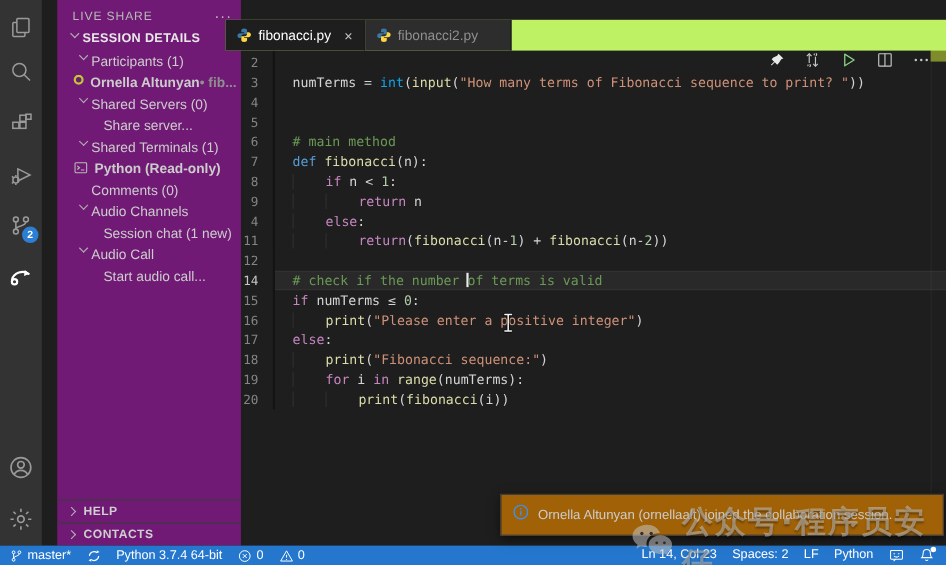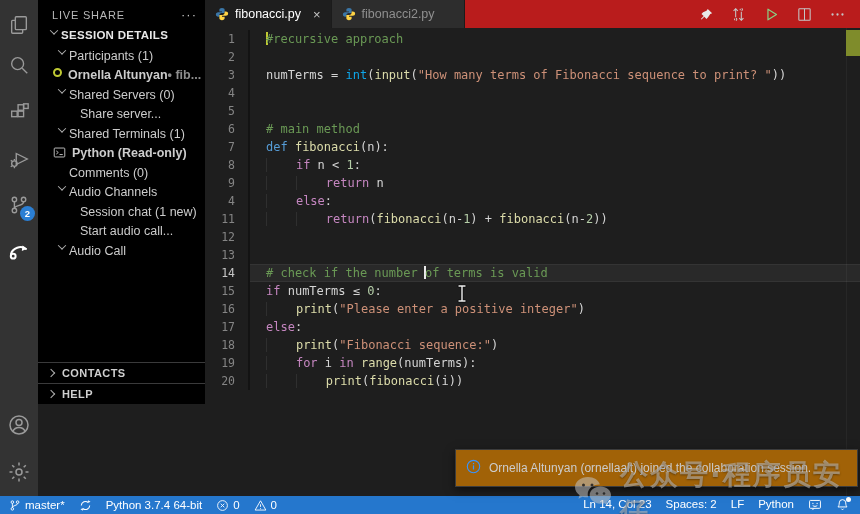--- a/index.html
+++ b/index.html
@@ -8,41 +8,41 @@
   #root { position:relative; width:860px; height:514px; background:#1e1e1e; overflow:hidden; }
 
   
   .activity-bar { position:absolute; left:0; top:0; width:38px; height:496px; background:#333333; z-index:3; }
   .act-icon { position:absolute; left:0; width:38px; height:34px; display:flex; align-items:center; justify-content:center; cursor:pointer; }
   .act-icon svg { display:block; }
   .act-badge { position:absolute; right:3px; bottom:1px; min-width:15px; height:15px; border-radius:50%;
     background:#2b7fd4; color:#fff; font-size:9.5px; line-height:15px; text-align:center; font-weight:bold; }
 
   
-  .sidebar { position:absolute; left:38px; top:0; width:167px; height:404px; background:#000000; z-index:2; }
+  .sidebar { position:absolute; left:52px; top:0; width:167px; height:496px; background:#701a75; z-index:2; }
   .sidebar-title { position:absolute; left:0; top:0; width:100%; height:29px; display:flex; align-items:center;
     padding:0 8px 0 14px; color:#b8b8b8; font-size:11px; letter-spacing:.8px; }
   .sidebar-title .more { margin-left:auto; color:#c5c5c5; font-size:13px; letter-spacing:1px; cursor:pointer; }
   .tree { position:absolute; top:29px; left:0; width:100%; }
   .trow { height:19.5px; display:flex; align-items:flex-start; color:#cccccc; font-size:12.5px; cursor:pointer; white-space:nowrap; overflow:hidden; }
   .trow.header { font-weight:bold; font-size:11.5px; color:#e8e8e8; letter-spacing:.3px; }
   .trow .chev, .trow .chev-sp { width:15px; flex:0 0 15px; display:flex; align-items:center; justify-content:center; }
   .chev i { display:block; width:6px; height:6px; border-right:1.2px solid #b0b0b0; border-bottom:1.2px solid #b0b0b0; transform:rotate(45deg) translate(-1px,-1px); }
   .trow .suffix { color:#8f8f8f; }
   .p-circle { width:9px; height:9px; border-radius:50%; border:2px solid #bfc933; margin-right:6px; flex:0 0 auto; }
   .term-ic { margin-right:6px; flex:0 0 auto; }
   .ind0 { padding-left:8px; } .ind1 { padding-left:16px; } .ind2 { padding-left:15px;font-weight:bold; } .ind3 { padding-left:42px; }
   .bottom-sections { position:absolute; bottom:0; left:0; width:100%; }
   .bsec { height:21px; display:flex; align-items:center; border-top:1px solid #3a3a3b; color:#cfcfcf;
     font-size:11px; font-weight:bold; letter-spacing:.4px; padding-left:6px; cursor:pointer; }
   .bsec .chev-r { width:6px; height:6px; border-right:1.2px solid #b0b0b0; border-top:1.2px solid #b0b0b0;
     transform:rotate(45deg); margin:0 8px 0 4px; }
 
   
-  .tabbar { position:absolute; left:205px; top:0; right:0; height:28px; background:#b91c1c; display:flex; z-index:2; }
+  .tabbar { position:absolute; left:205px; top:18px; right:0; height:28px; background:#bef264; display:flex; z-index:2;flex-direction:column; }
   .tab { height:28px; display:flex; align-items:center; padding:0 10px; font-size:12.5px; cursor:pointer;
     border-right:1px solid #1b1b1b; gap:6px; }
   .tab.active { background:#1e1e1e; color:#ffffff; }
   .tab.inactive { background:#2d2d2d; color:#8f8f8f; }
   .tab .close { margin-left:6px; font-size:13px; color:#c5c5c5; }
   .tab.inactive .close { visibility:hidden; }
   .toolbar { margin-left:auto; display:flex; align-items:center; gap:16px; padding-right:14px; }
   .tb-ic { cursor:pointer; display:flex; align-items:center; }
 
   
@@ -204,38 +204,38 @@
         </div>
         <div class="trow ind1">
           <span class="chev">
             <i></i>
           </span>
           <span>Audio Channels</span>
         </div>
         <div class="trow ind3">
           <span>Session chat (1 new)</span>
         </div>
-        <div class="trow ind3">
-          <span>Start audio call...</span>
-        </div>
         <div class="trow ind1">
           <span class="chev">
             <i></i>
           </span>
           <span>Audio Call</span>
         </div>
+        <div class="trow ind3">
+          <span>Start audio call...</span>
+        </div>
       </div>
     <div class="bottom-sections" id="sidebarBottom">
         <div class="bsec">
           <span class="chev-r"></span>
-          <span>CONTACTS</span>
+          <span>HELP</span>
         </div>
         <div class="bsec">
           <span class="chev-r"></span>
-          <span>HELP</span>
+          <span>CONTACTS</span>
         </div>
       </div>
   </div>
 
   <div class="tabbar">
     <div id="tabsHost" style="display:flex;">
         <div class="tab active">
           <span style="display: flex;">
             <svg width="14" height="14" viewBox="0 0 16 16">
               <path fill="#3b77a8" d="M8 1C6 1 5 1.9 5 3.1V5h3v.9H3.6C2.1 5.9 1 7 1 8.5S2.1 11 3.6 11H5V9.4C5 8 6.1 6.9 7.5 6.9H11V3.1C11 1.9 10 1 8 1z"></path>
@@ -336,24 +336,20 @@
           <span class="content"><span class="tok-ind">    </span><span class="tok-kw">else</span><span class="tok-pl">:</span></span>
         </div>
         <div class="cl">
           <span class="num">11</span>
           <span class="content"><span class="tok-ind">    </span><span class="tok-ind">    </span><span class="tok-kw">return</span><span class="tok-pl">(</span><span class="tok-fn">fibonacci</span><span class="tok-pl">(n-</span><span class="tok-nu">1</span><span class="tok-pl">) + </span><span class="tok-fn">fibonacci</span><span class="tok-pl">(n-</span><span class="tok-nu">2</span><span class="tok-pl">))</span></span>
         </div>
         <div class="cl">
           <span class="num">12</span>
           <span class="content"></span>
         </div>
-        <div class="cl">
-          <span class="num">13</span>
-          <span class="content"></span>
-        </div>
         <div class="cl current">
           <span class="num">14</span>
           <span class="content"><span class="tok-cm"># check if the number </span><span class="cursor-local"></span><span class="tok-cm">of terms is valid</span></span>
         </div>
         <div class="cl">
           <span class="num">15</span>
           <span class="content"><span class="tok-kw">if </span><span class="tok-pl">numTerms ≤ </span><span class="tok-nu">0</span><span class="tok-pl">:</span></span>
         </div>
         <div class="cl">
           <span class="num">16</span>

